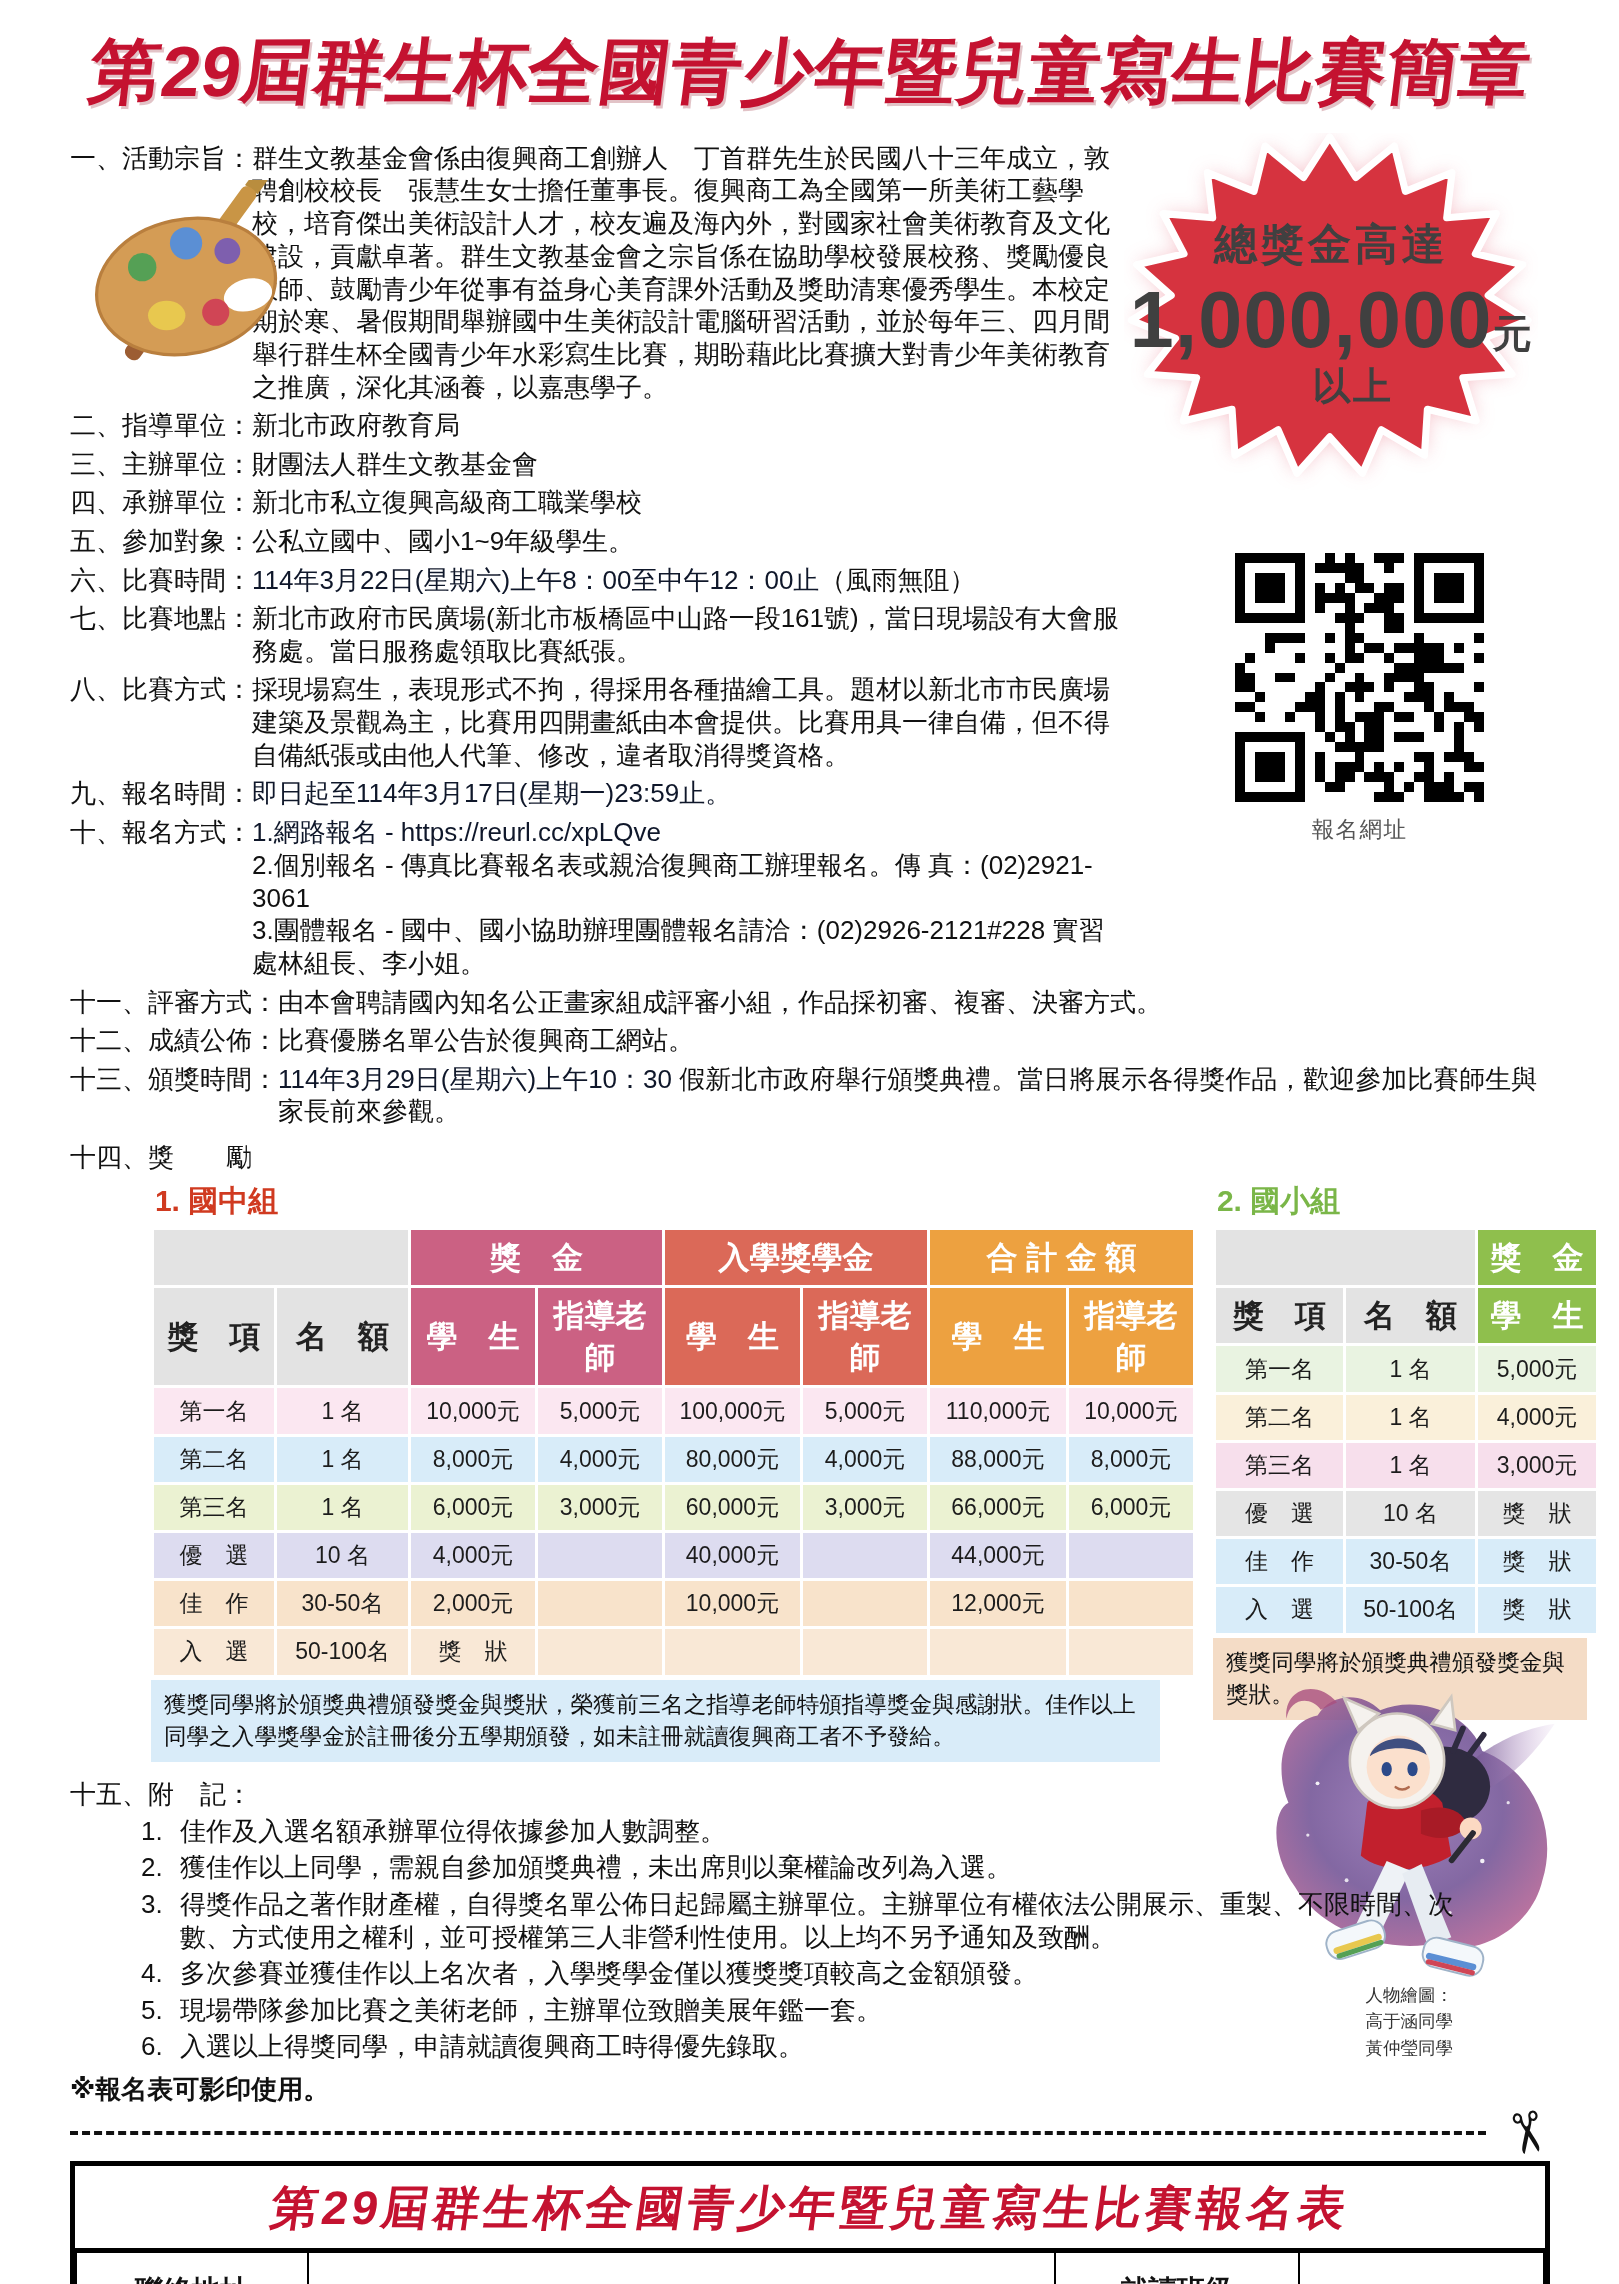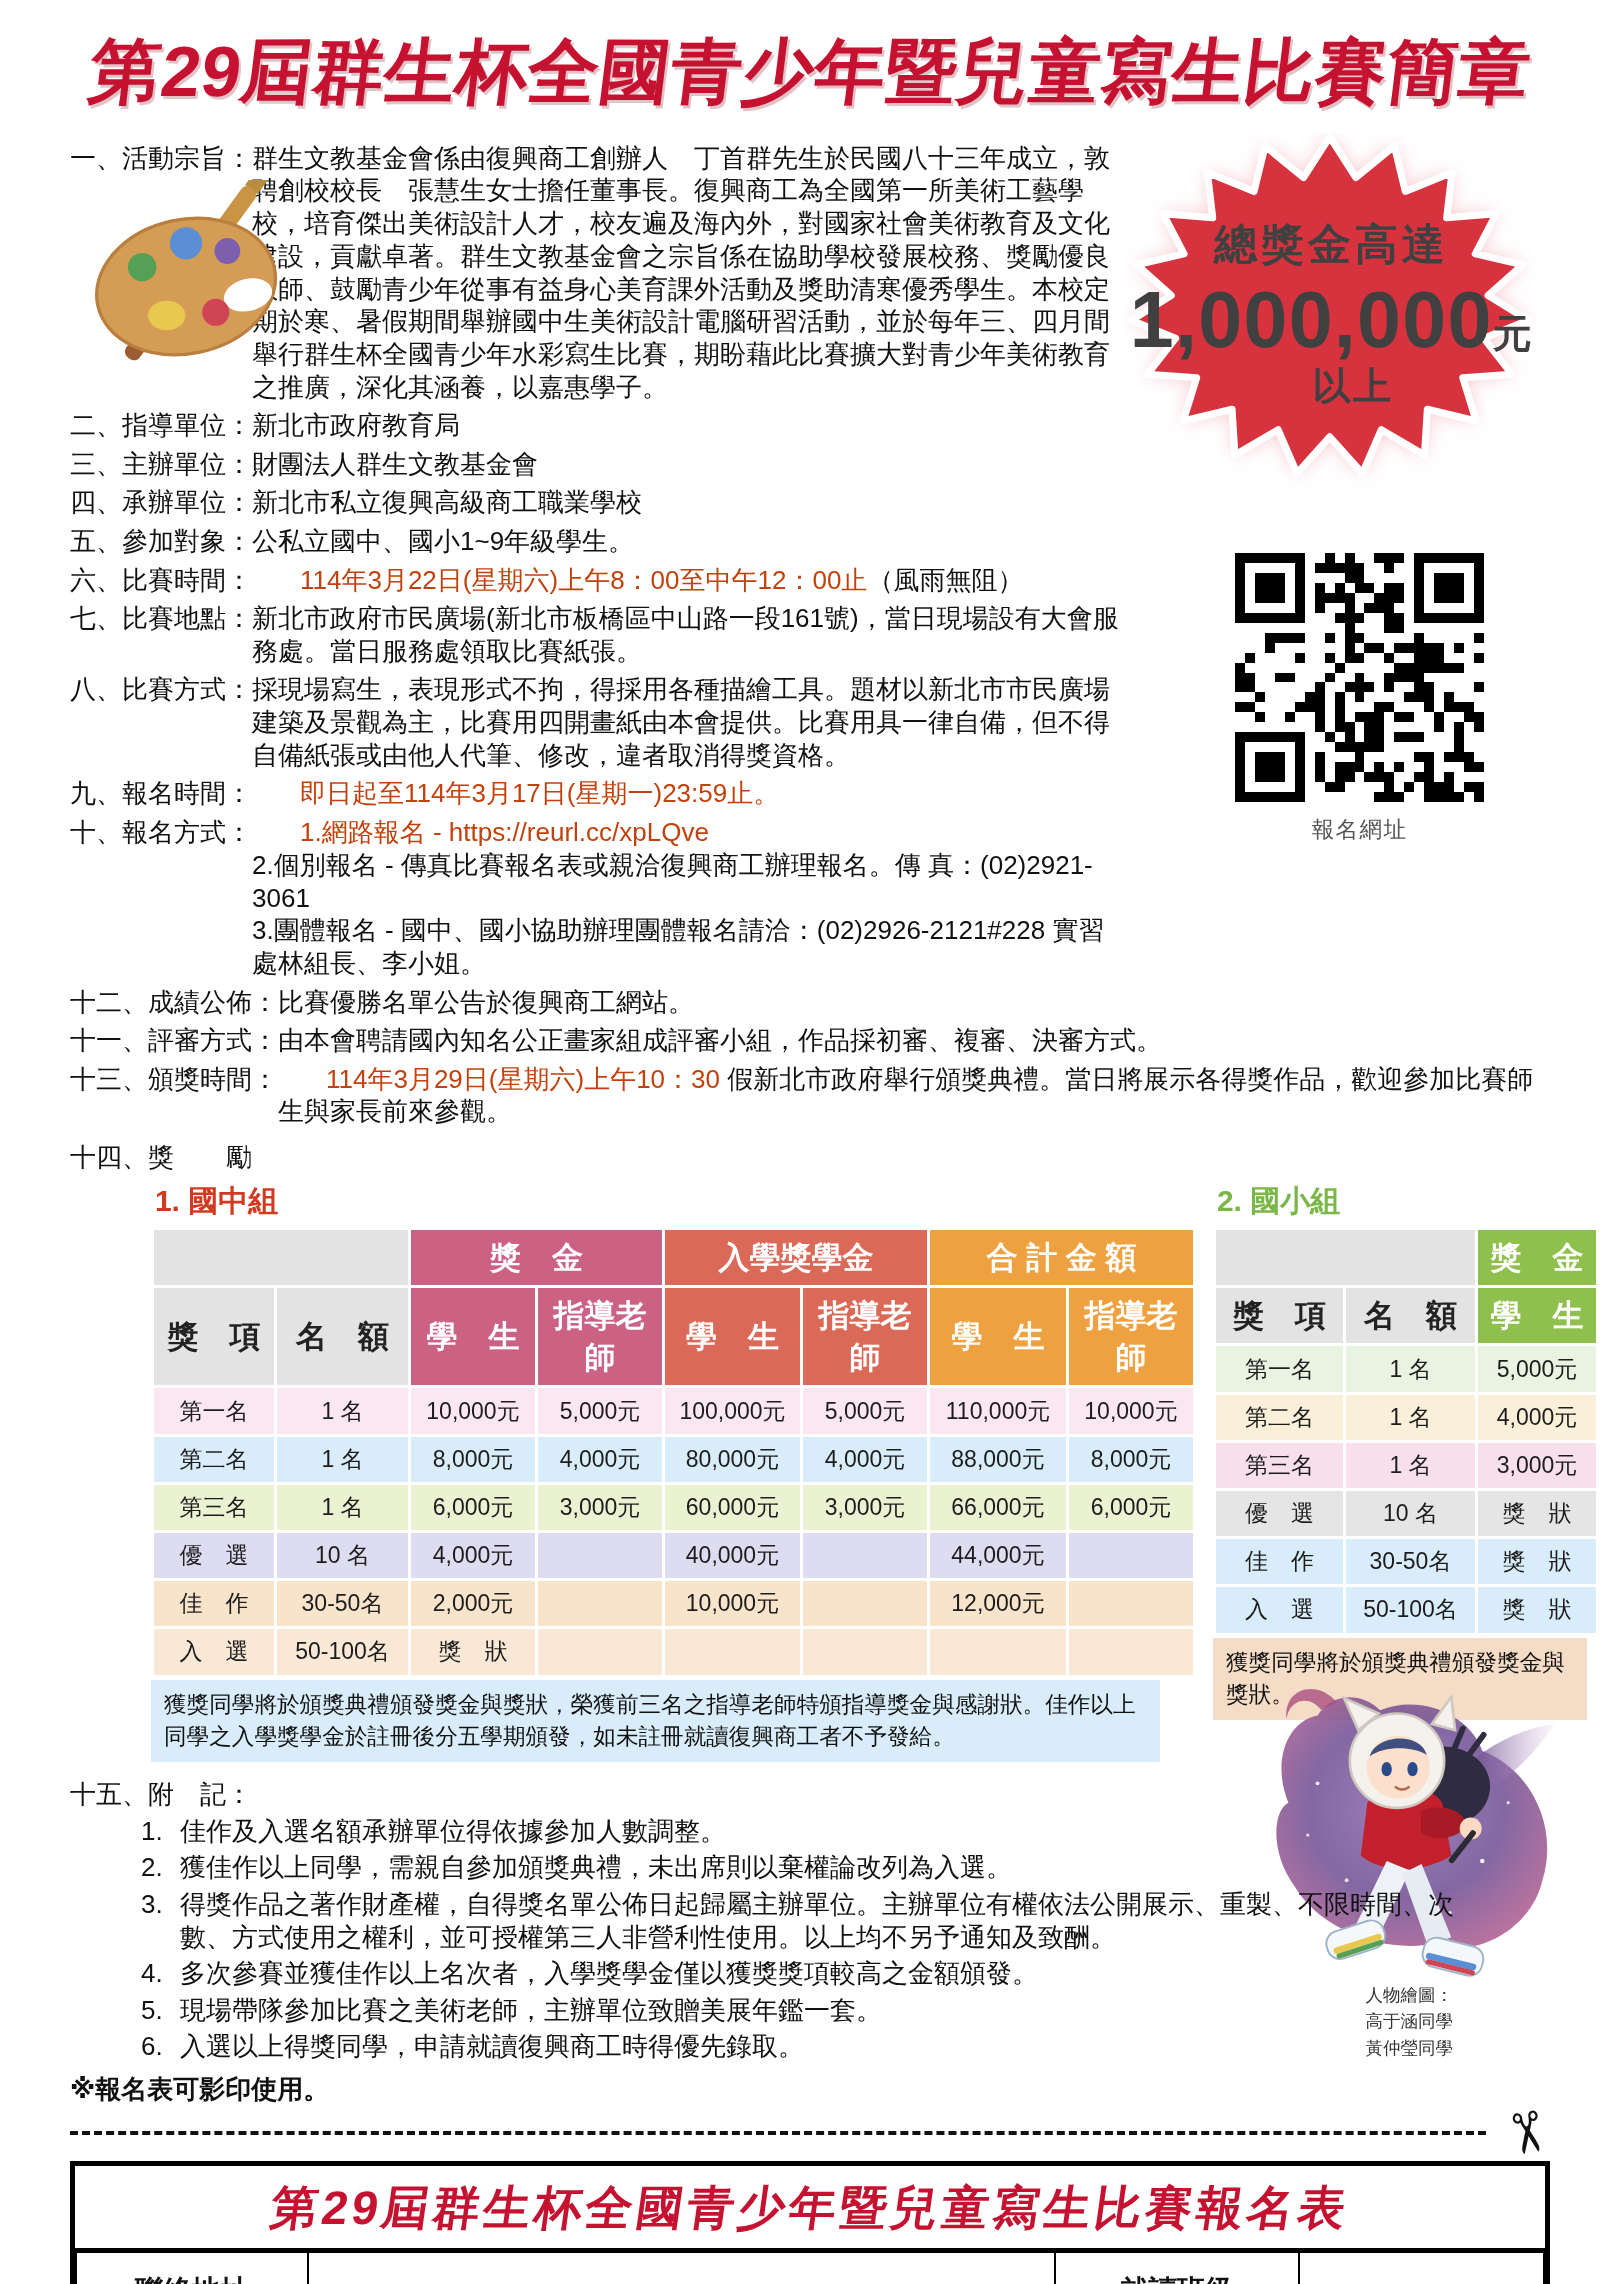--- a/index.html
+++ b/index.html
@@ -11,21 +11,21 @@
   .main-title { text-align:center; font-size:71px; font-weight:bold; color:#c41230;
     transform:skewX(-7deg); white-space:nowrap; letter-spacing:0.6px;
     text-shadow:2.6px 2.6px 0 rgba(140,15,30,.25); }
 
   
   .top-section { position:relative; margin-top:22px; min-height:744px; }
   .top-items { padding-right:430px; }
   .info-item { display:flex; line-height:1.26; margin-bottom:5.8px; }
   .info-label { white-space:nowrap; flex:0 0 auto; }
   .info-content { flex:1 1 auto; }
-  .red { color:#c2410c;margin-left:48px; }
+  .red { color:#0f172a; }
   .sub-line { display:block; }
 
   
   .palette-wrap { position:absolute; left:18px; top:38px; width:200px; height:213px; }
   .badge-wrap { position:absolute; top:-9px; right:11.6px; width:414px; height:362px; }
   .badge-svg { position:absolute; inset:0; }
   .badge-text { position:absolute; inset:0; color:#404040; text-align:center; }
   .badge-l1 { position:absolute; top:83px; left:0; right:0; font-size:43px; font-weight:bold; letter-spacing:3.9px; }
   .badge-amt { position:absolute; top:141px; left:0; right:0; font-size:79px; font-weight:bold; letter-spacing:1.3px; white-space:nowrap; }
   .badge-unit { font-size:39px; }
@@ -379,26 +379,26 @@
         <span class="info-label">十、報名方式：</span>
         <span class="info-content">
           <span class="sub-line red">1.網路報名 - https://reurl.cc/xpLQve</span>
           <span class="sub-line">2.個別報名 - 傳真比賽報名表或親洽復興商工辦理報名。傳 真：(02)2921-3061</span>
           <span class="sub-line">3.團體報名 - 國中、國小協助辦理團體報名請洽：(02)2926-2121#228 實習處林組長、李小姐。</span>
         </span>
       </div>
     </div>
 
     <div class="info-item">
+      <span class="info-label">十一、評審方式：</span>
+      <span class="info-content">由本會聘請國內知名公正畫家組成評審小組，作品採初審、複審、決審方式。</span>
+    </div>
+    <div class="info-item">
       <span class="info-label">十二、成績公佈：</span>
       <span class="info-content">比賽優勝名單公告於復興商工網站。</span>
-    </div>
-    <div class="info-item">
-      <span class="info-label">十一、評審方式：</span>
-      <span class="info-content">由本會聘請國內知名公正畫家組成評審小組，作品採初審、複審、決審方式。</span>
     </div>
     <div class="info-item">
       <span class="info-label">十三、頒獎時間：</span>
       <span class="info-content"><span class="red">114年3月29日(星期六)上午10：30</span><span> 假新北市政府舉行頒獎典禮。當日將展示各得獎作品，歡迎參加比賽師生與家長前來參觀。</span></span>
     </div>
   </div>
 
   <div class="awards">
     <div class="awards-heading">十四、獎　　勵</div>
     <div class="tables-row">

